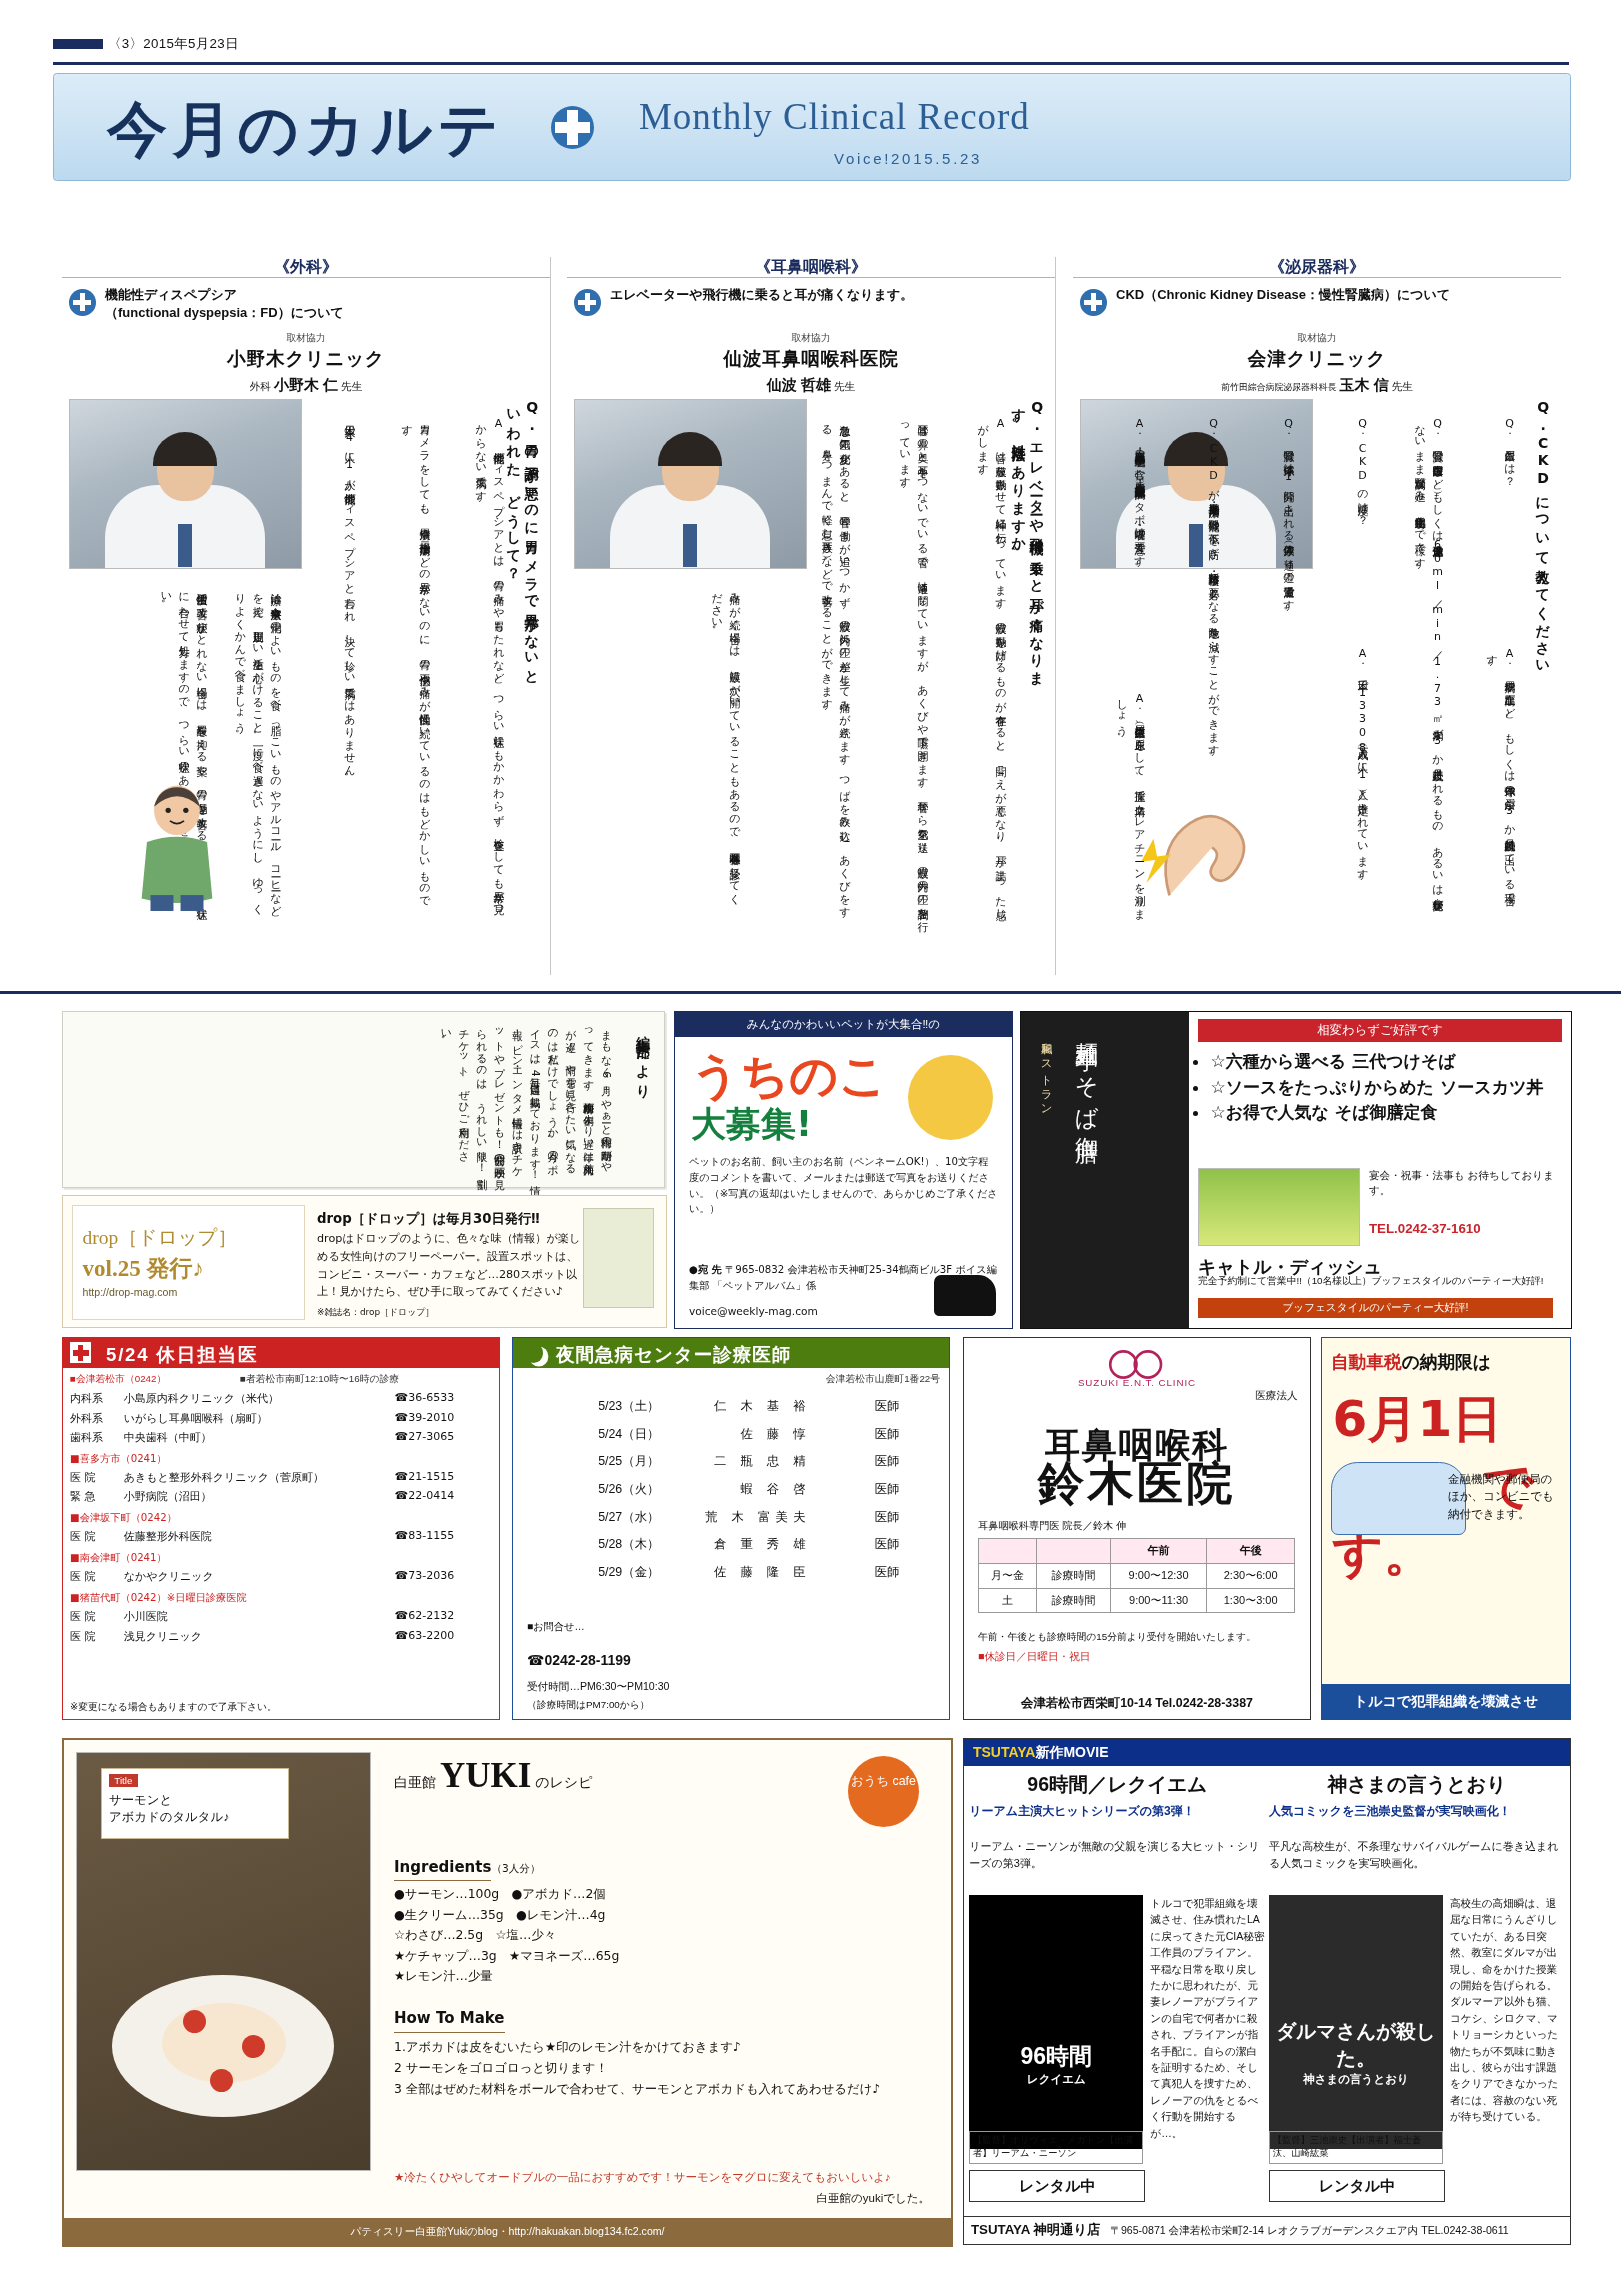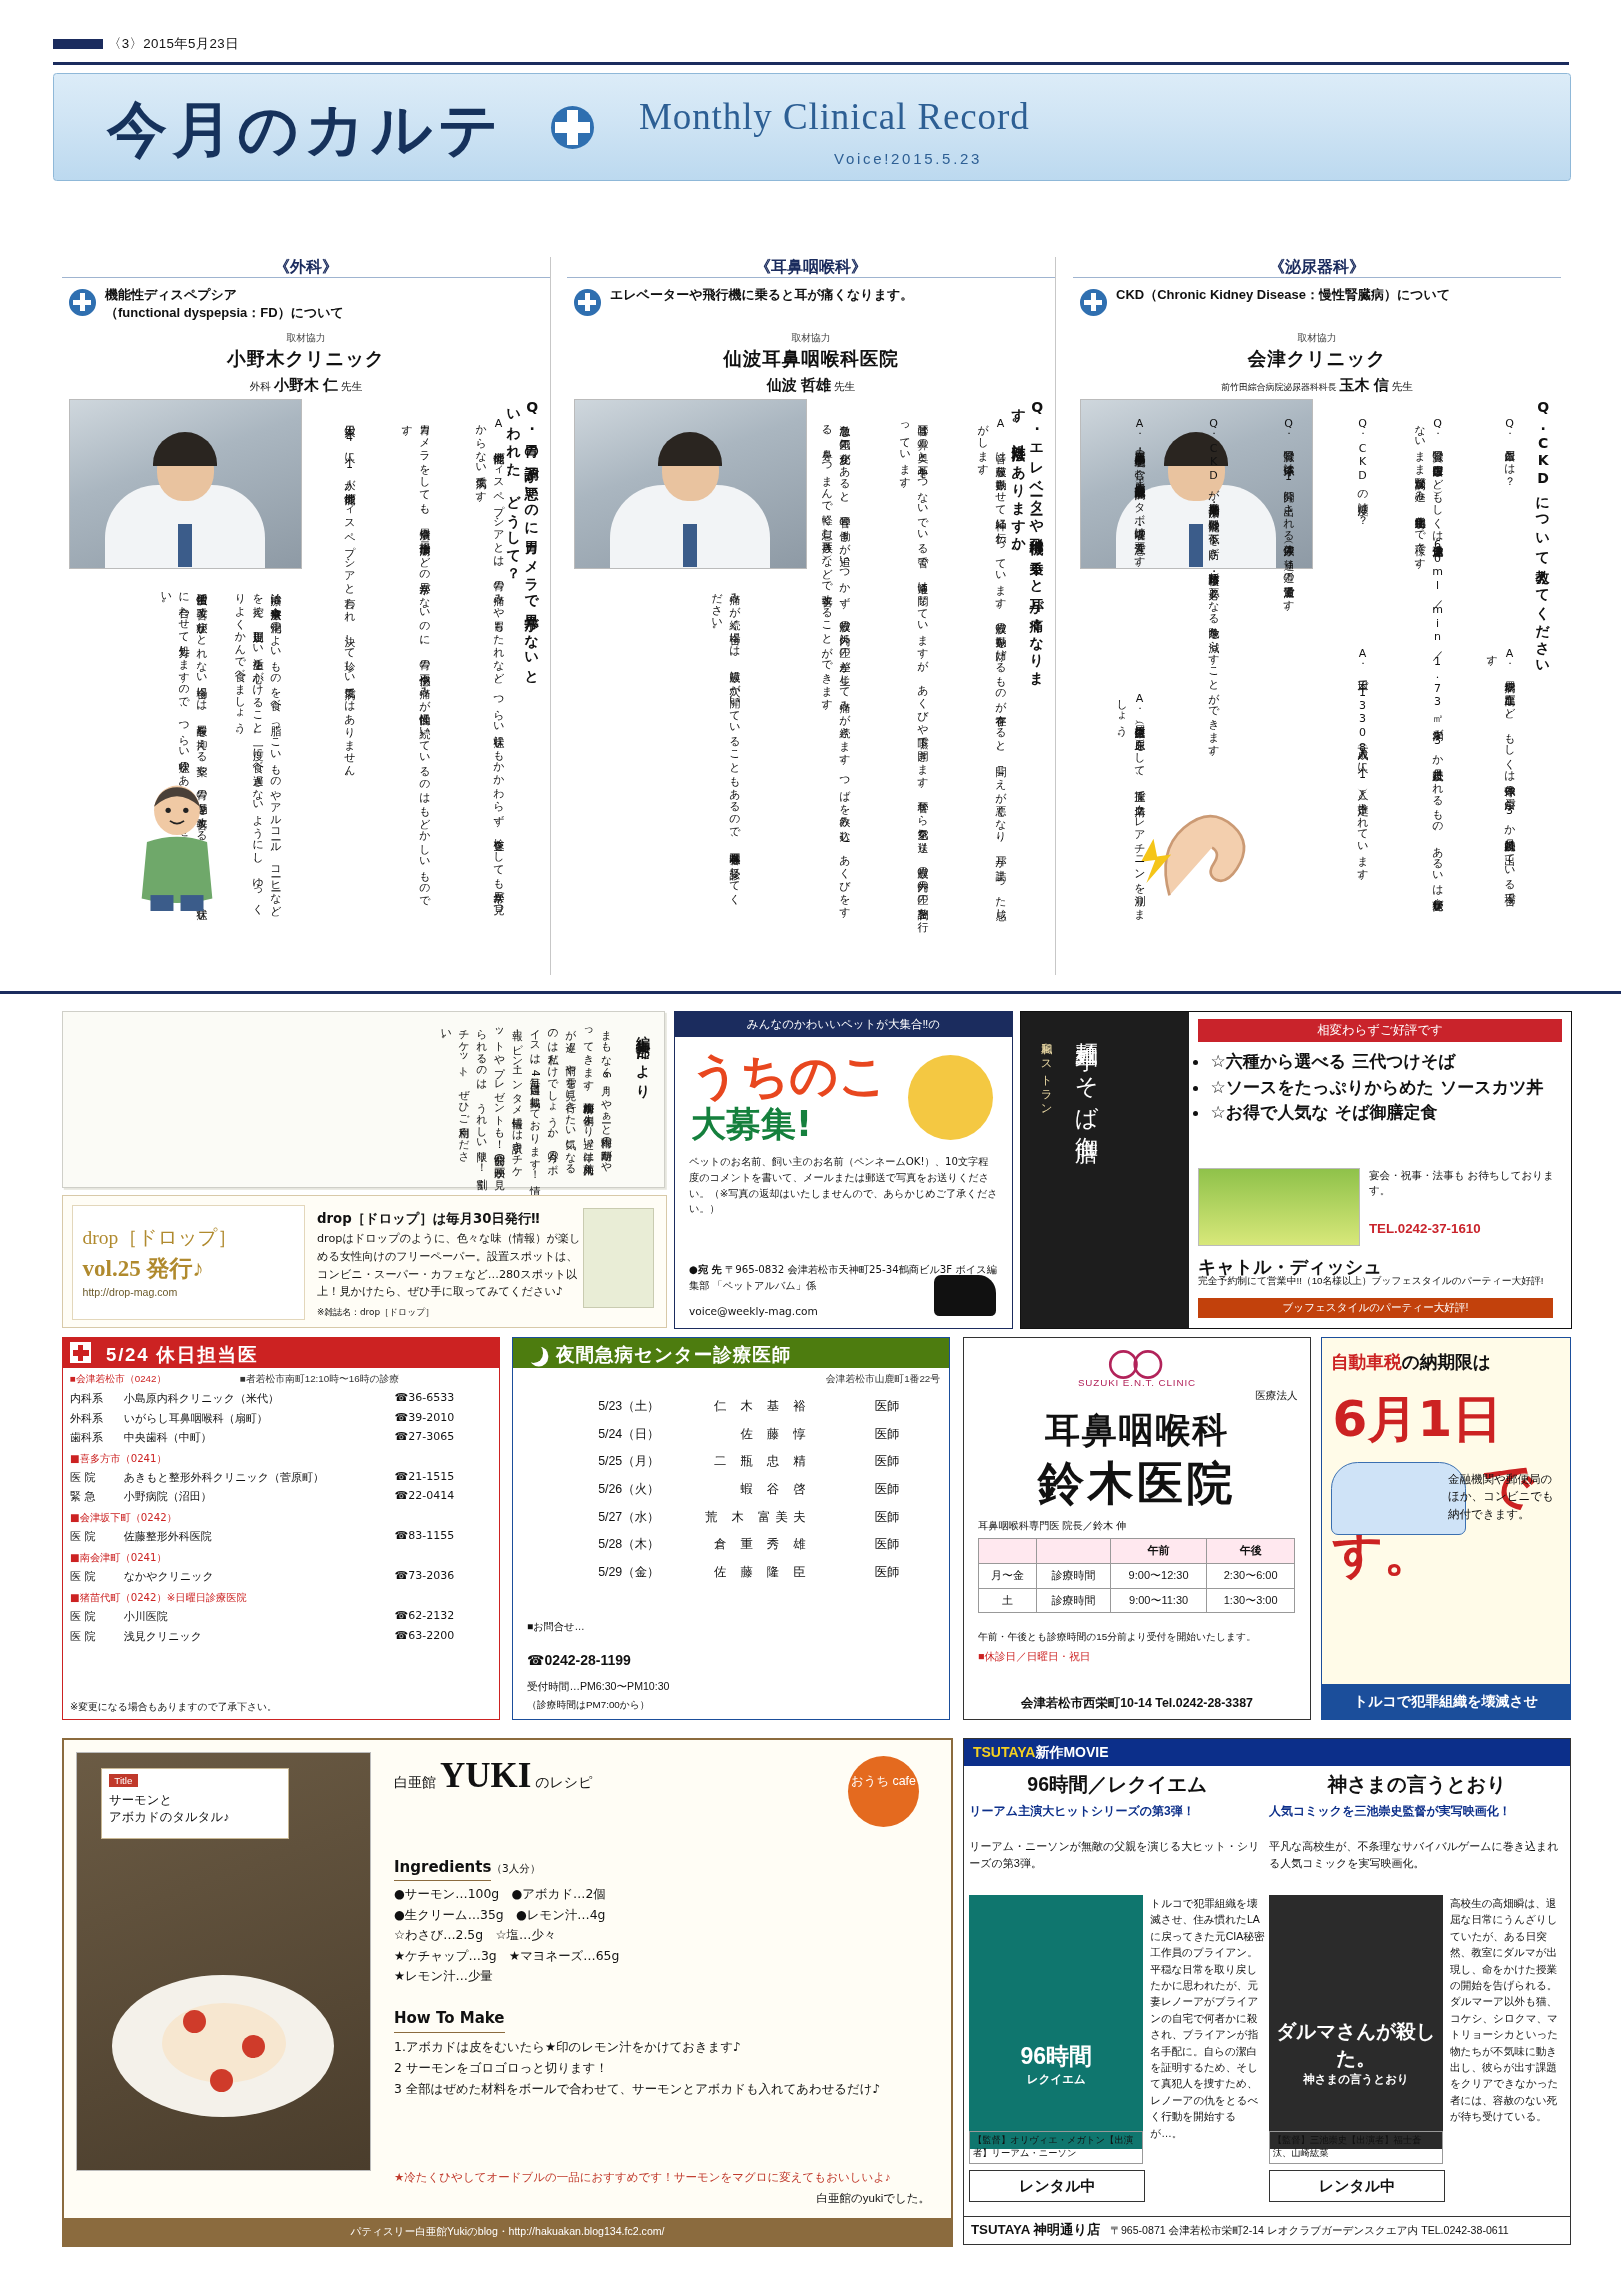--- a/index.html
+++ b/index.html
@@ -133,21 +133,21 @@
   .night .note{position:absolute;left:14px;bottom:85px;font-size:10.2px;}
   .night .tel{position:absolute;left:14px;bottom:51px;font-size:14px;font-weight:bold;}
   .night .hours{position:absolute;left:14px;bottom:25px;font-size:10.6px;}
   .night .hours2{position:absolute;left:14px;bottom:7px;font-size:9.8px;}
 
   
   .ad-suzuki{position:absolute;left:963px;top:1337px;width:346px;height:381px;border:0.9px solid #333;background:#fff;}
   .ad-suzuki .logo{position:absolute;left:106px;top:8.9px;width:133px;height:35px;}
   .ad-suzuki .logotxt{position:absolute;left:0;top:39px;width:100%;text-align:center;font-size:9.8px;color:#b2235a;letter-spacing:0.9px;}
   .ad-suzuki .corp{position:absolute;right:12.4px;top:51px;font-size:10.6px;}
-  .ad-suzuki .t1{position:absolute;left:0;top:69px;width:100%;text-align:center;font-size:35px;font-weight:bold;letter-spacing:1.8px;font-family:"DejaVu Sans",sans-serif;}
+  .ad-suzuki .t1{position:absolute;left:0;top:84px;width:100%;text-align:center;font-size:35px;font-weight:bold;letter-spacing:1.8px;font-family:"DejaVu Sans",sans-serif;}
   .ad-suzuki .t2{position:absolute;left:0;top:115px;width:100%;text-align:center;font-size:46px;font-weight:bold;letter-spacing:3.5px;font-family:"DejaVu Sans",sans-serif;}
   .ad-suzuki .sub{position:absolute;left:14px;top:181px;font-size:10.2px;}
   .ad-suzuki table{position:absolute;left:14px;top:200px;width:317px;border-collapse:collapse;font-size:11px;}
   .ad-suzuki th,.ad-suzuki td{border:0.9px solid #999;padding:4.4px 3.5px;text-align:center;}
   .ad-suzuki th{background:#ffe8ef;}
   .ad-suzuki .note{position:absolute;left:14px;top:293px;font-size:9.8px;}
   .ad-suzuki .rest{position:absolute;left:14px;top:312px;font-size:10.6px;color:#c22;}
   .ad-suzuki .addr{position:absolute;left:0;bottom:7px;width:100%;text-align:center;font-size:12.4px;font-weight:bold;}
 
   
@@ -183,21 +183,21 @@
   
   .tsu{position:absolute;left:963px;top:1738px;width:606px;height:505px;border:0.9px solid #333;background:#fff;}
   .tsu .hd{position:absolute;left:0;top:0;width:100%;height:26.6px;background:#0c2f8a;color:#fff;font-size:14px;line-height:26.6px;padding-left:8.9px;box-sizing:border-box;font-weight:bold;}
   .tsu .hd .y{color:#f5d020;}
   .tsu .col{position:absolute;top:32px;width:296px;height:436px;}
   .tsu .colA{left:5.3px;}
   .tsu .colB{left:305px;}
   .tsu .mt{position:absolute;left:0;top:0;width:100%;text-align:center;font-size:19.5px;font-weight:bold;}
   .tsu .mh{position:absolute;left:0;top:32px;width:100%;font-size:12px;font-weight:bold;color:#0c2f8a;line-height:1.4;}
   .tsu .md{position:absolute;left:0;top:67px;width:100%;font-size:11px;line-height:1.5;}
-  .tsu .poster{position:absolute;left:0;top:124px;width:174px;height:254px;background:#0f766e;overflow:hidden;}
+  .tsu .poster{position:absolute;left:0;top:124px;width:174px;height:254px;background:#000000;overflow:hidden;}
   .tsu .poster.b{background:#2b2b2b;}
   .tsu .ptitle{position:absolute;left:7px;bottom:62px;width:160px;color:#fff;font-size:23px;font-weight:bold;text-align:center;}
   .tsu .ptitle small{font-size:11.5px;display:block;}
   .tsu .side{position:absolute;left:181px;top:124px;width:115px;font-size:10.6px;line-height:1.55;}
   .tsu .credit{position:absolute;left:0;bottom:43px;width:174px;border:0.9px solid #999;font-size:9.3px;line-height:1.4;padding:2.7px;box-sizing:border-box;}
   .tsu .rentbtn{position:absolute;left:0;bottom:5.3px;width:174px;height:30px;border:0.9px solid #333;font-size:15px;text-align:center;line-height:30px;font-weight:bold;}
   .tsu .foot{position:absolute;left:0;bottom:0;width:100%;height:26.6px;border-top:0.9px solid #333;font-size:10.6px;line-height:26.6px;}
   .tsu .foot b{font-size:13.3px;}
   .tsu .foot span{padding-left:7px;}
 </style>

